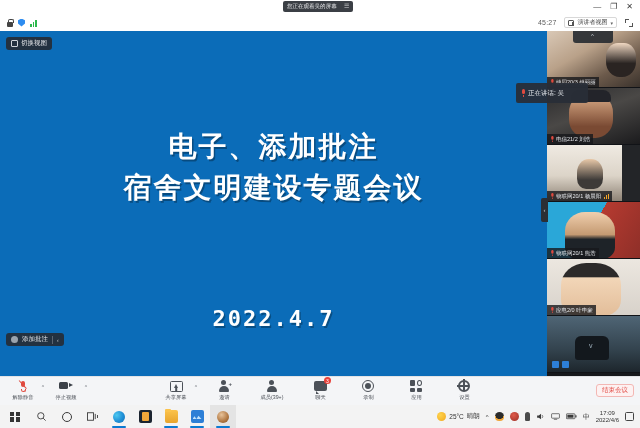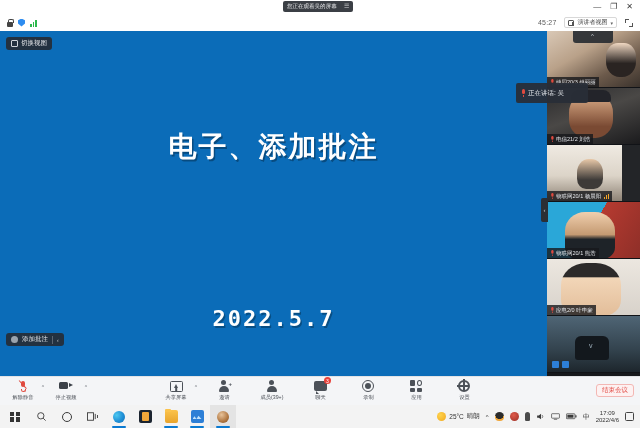--- a/index.html
+++ b/index.html
@@ -397,22 +397,23 @@
         <span>演讲者视图</span>
         <span class="caret">▾</span>
       </span>
       <span class="fs-ic"></span>
     </div>
   </div>
 
   <div class="stage">
     <div class="slide-title">
       <span>电子、添加批注</span>
-    </div>
-    <div class="slide-date">2022.5.7</div>
+      <span class="l2">宿舍文明建设专题会议</span>
+    </div>
+    <div class="slide-date">2022.4.7</div>
 
     <div class="ov-btn ov-view">
       <span class="mini-ic square"></span>
       <span>切换视图</span>
     </div>
 
     <div class="ov-btn ov-annot">
       <span class="mini-ic"></span>
       <span>添加批注</span>
       <span class="sep"></span>

